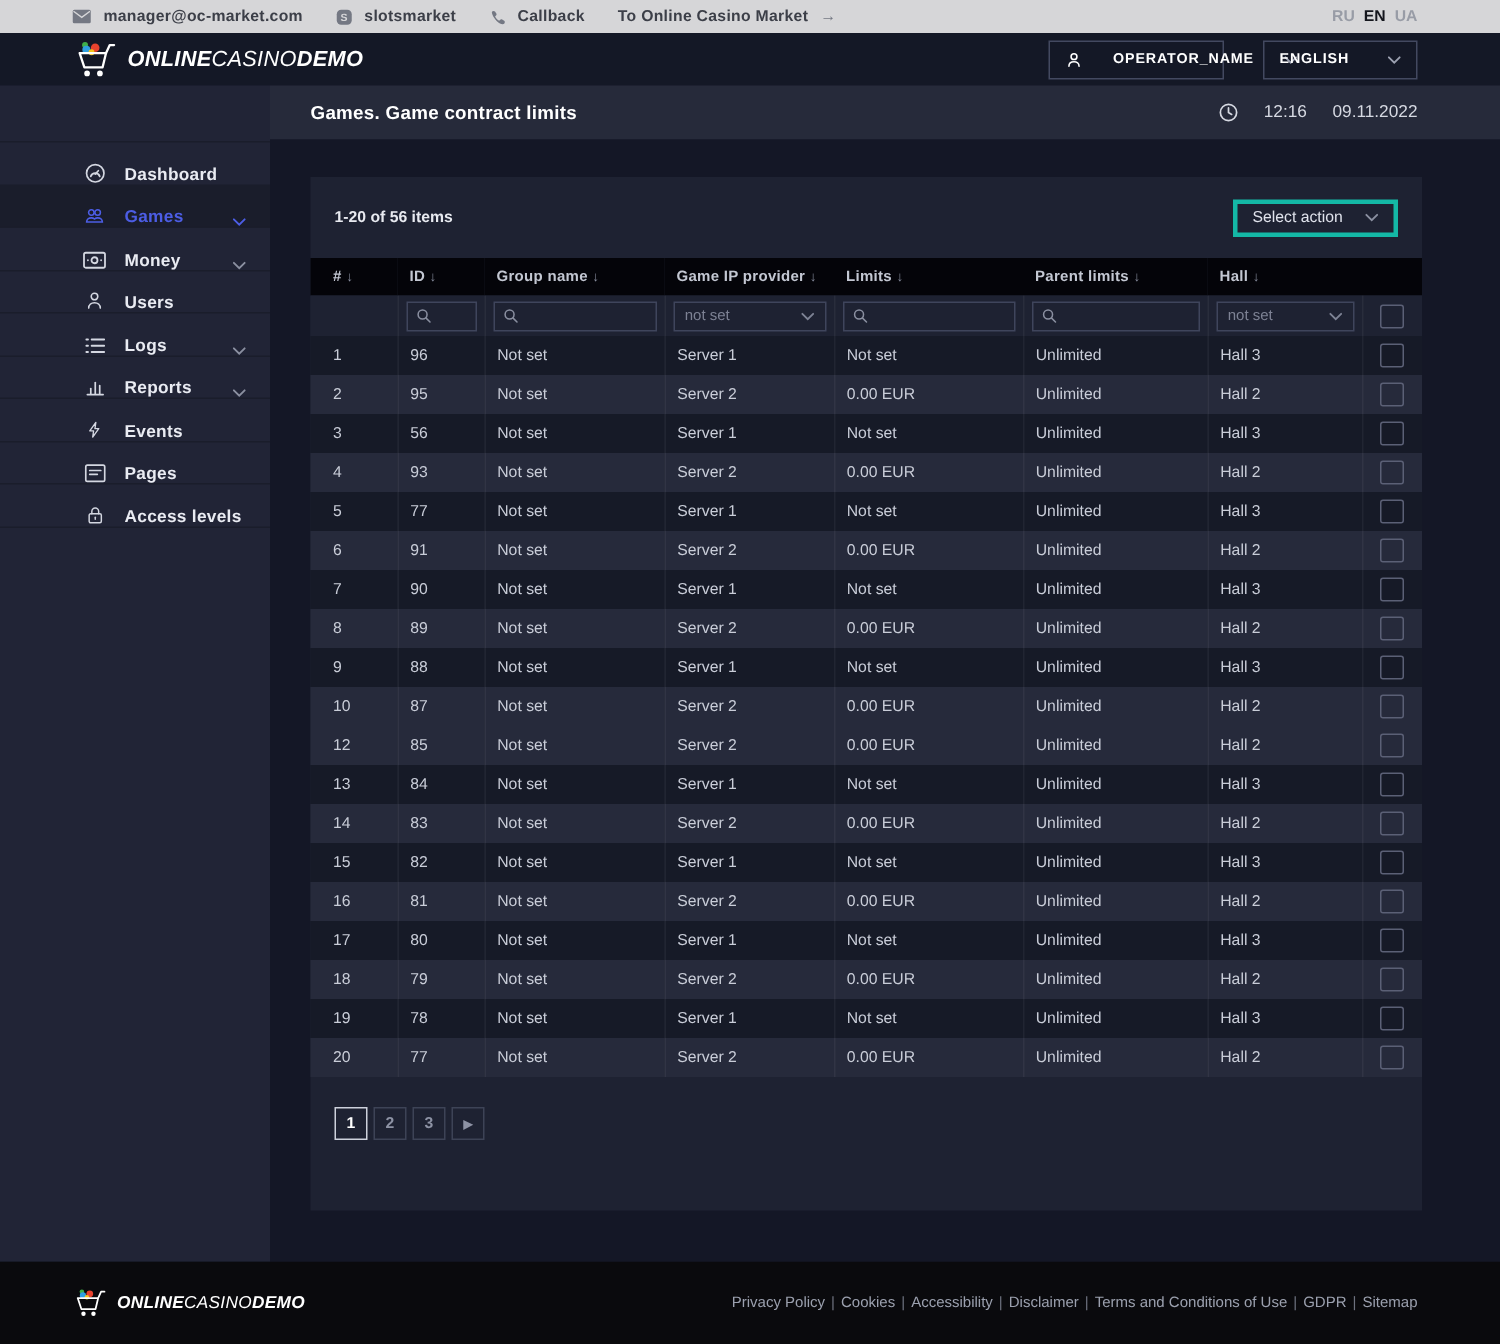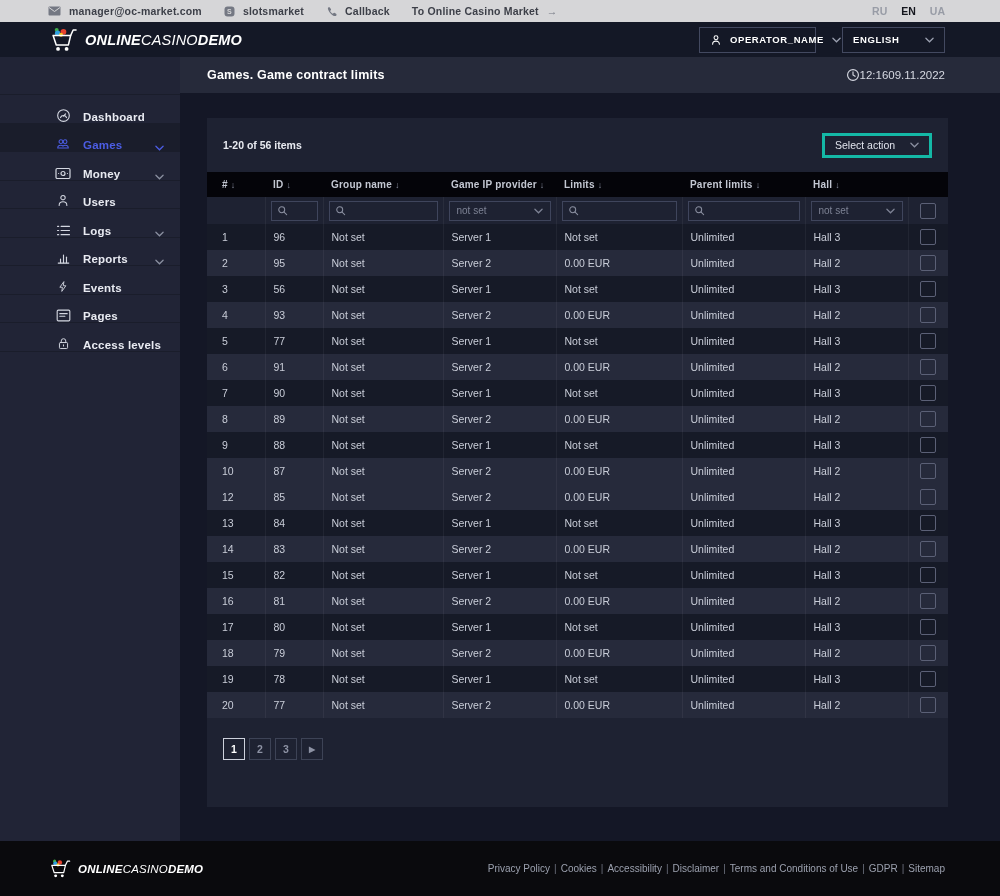--- a/index.html
+++ b/index.html
@@ -6,50 +6,50 @@
   html,body { width:1000px; height:896px; overflow:hidden; }
   body { font-family:"Liberation Sans", sans-serif; background:#141726; }
   .icon { display:inline-flex; align-items:center; justify-content:center; }
   .icon svg { display:block; }
 
   
   .topbar { height:22px; background:#d6d6d8; display:flex; align-items:center; justify-content:space-between; padding:0 55px 0 48px; }
   .topbar-left { display:flex; align-items:center; gap:22px; }
   .topbar-item { display:flex; align-items:center; gap:8px; font-size:10.5px; font-weight:700; color:#3c3f48; letter-spacing:.2px; cursor:pointer; }
   .topbar-item .icon { color:#747883; }
-  .topbar-langs { display:flex; gap:14px; font-size:10.5px; font-weight:700; }
+  .topbar-langs { display:flex; gap:6px; font-size:10.5px; font-weight:700; }
   .lang { color:#989ca6; cursor:pointer; }
   .lang.active { color:#14161d; }
 
   
   .header { height:35px; background:#141826; display:flex; align-items:center; justify-content:space-between; padding:0 55px 0 48px; }
   .logo { display:flex; align-items:center; gap:7px; cursor:pointer; }
   .logo-text { color:#fff; font-style:italic; font-size:14.5px; letter-spacing:.2px; white-space:nowrap; }
   .logo-text b { font-weight:800; }
   .logo-text i { font-weight:400; font-style:italic; }
   .header-right { display:flex; align-items:center; gap:18px; }
-  .hdr-select { height:26px; border:1px solid #434960; display:flex; align-items:center; gap:8px; padding:0 10px; font-size:9.5px; font-weight:700; letter-spacing:.6px; color:#fff; cursor:pointer; }
+  .hdr-select { height:26px; border:1px solid #434960; display:flex; align-items:center; gap:20px; padding:0 10px; font-size:9.5px; font-weight:700; letter-spacing:.6px; color:#fff; cursor:pointer; }
   .hdr-select .chev { margin-left:auto; color:#9ba0b0; }
   .hdr-operator { width:117px; }
   .hdr-lang { width:103px;margin-left:8px; }
 
   
   .mainrow { display:flex; height:784px; }
   .sidebar { width:180px; background:#212436; padding-top:37px; flex:none; }
   .sidebar nav { border-top:1px solid #1a1d2b; }
   .side-item { height:28.5px; display:flex; align-items:flex-end; padding:0 16px 0 55px; border-bottom:1px solid #1a1d2b; color:#e9ebf2; font-size:11.5px; font-weight:700; letter-spacing:.2px; cursor:pointer; }
   .side-item .icon { width:16px; margin-right:12px; color:#d4d7e1; }
   .side-item .chev { margin-left:auto; margin-right:0; width:10px; color:#8a8fa0; }
   .side-item.active { background:#1a1d2b; color:#4c5de4; }
   .side-item.active .icon { color:#4c5de4; }
 
   .main { flex:1; display:flex; flex-direction:column; min-width:0; }
   .titlebar { height:36px; background:#262a3a; display:flex; align-items:center; justify-content:space-between; padding:0 55px 0 27px; flex:none; }
   .page-title { color:#fff; font-size:12.5px; font-weight:700; letter-spacing:.2px; }
-  .title-time { display:flex; align-items:center; gap:0; color:#d6d9e2; font-size:11.5px; }
+  .title-time { display:flex; align-items:center; gap:17px; color:#d6d9e2; font-size:11.5px; }
   .title-time .icon { color:#d6d9e2; }
 
   .content { flex:1; background:#141726; }
   .panel { margin:25px 0 0 27px; width:741px; height:689px; background:#1e2232; }
   .panel-head { height:54px; display:flex; align-items:center; justify-content:space-between; padding:0 16px; }
   .items-count { color:#e8eaf0; font-size:10.5px; font-weight:700; }
   .select-action { width:110px; height:25px; border:3px solid #14b8a6; display:flex; align-items:center; justify-content:space-between; padding:0 10px; color:#e0e3ec; font-size:10.5px; cursor:pointer; }
   .select-action .chev { color:#8a8fa0; }
 
   

